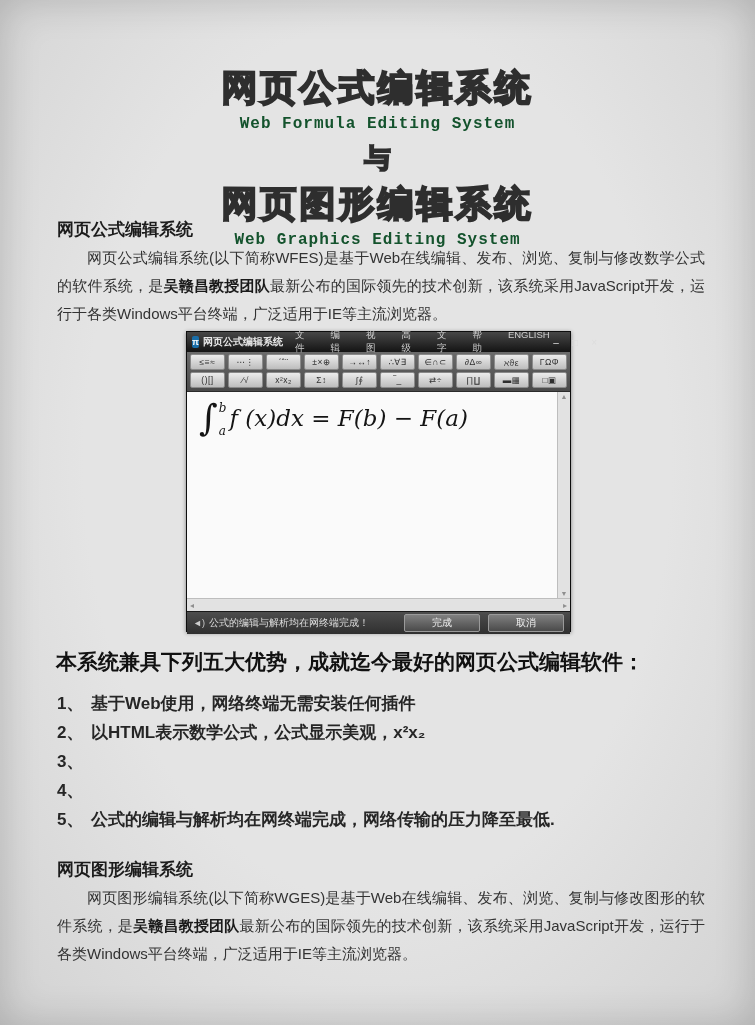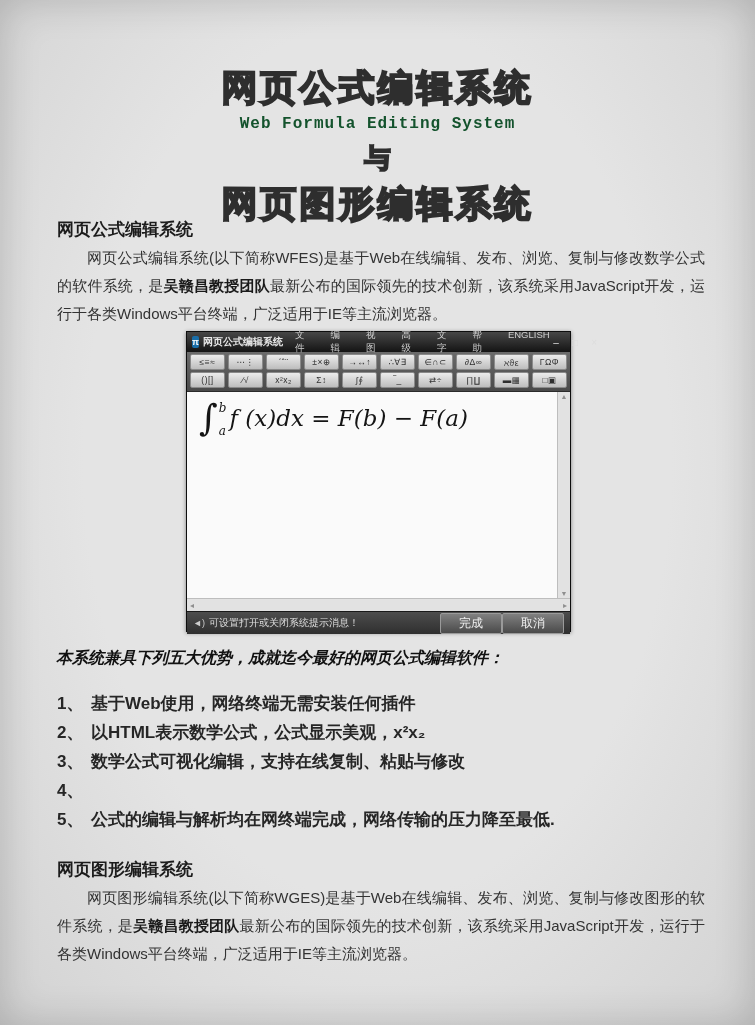--- a/index.html
+++ b/index.html
@@ -90,42 +90,43 @@
   }
   .statusbar {
     height:23px; background:linear-gradient(#4d4d4d,#2f2f2f);
     border-top:1px solid #191919; display:flex; align-items:center;
     padding:0 6px; color:#dedede; font-size:10px;
   }
   .speaker { color:#cdcdcd; margin-right:4px; font-size:9px; }
   .status-text { flex:1; }
   .sbtn {
     background:linear-gradient(#808080,#4a4a4a); border:1px solid #9a9a9a;
-    color:#f0f0f0; font-size:12px; padding:1px 18px; border-radius:2px; 
+    color:#f0f0f0; font-size:10px; padding:1px 27px; border-radius:2px; margin-left:8px;
   }
 
   
   .adv-head {
     position:absolute; left:56px; top:648px; width:660px;
-    font-size:16px; font-weight:900; color:#111; letter-spacing:0;font-style:italic;
+    font-size:21px; font-weight:900; color:#111; letter-spacing:0;
   }
   .adv-list { position:absolute; left:57px; top:694px; width:650px; }
   .adv-item { display:flex; font-size:17px; font-weight:bold; color:#262626; line-height:20px; margin-bottom:9px; }
   .adv-num { width:34px; flex:0 0 34px; }
 </style>
 </head>
 <body>
 
 <div class="page">
 
   <div class="hero">
     <div class="cn">网页公式编辑系统</div>
     <div class="en">Web Formula Editing System</div>
     <div class="conn">与</div>
     <div class="cn">网页图形编辑系统</div>
+    <div class="en">Web Graphics Editing System</div>
   </div>
 
   <div class="sec-head" style="top:218px">网页公式编辑系统</div>
   <p class="para" style="top:244px"><span>网页公式编辑系统(以下简称WFES)是基于Web在线编辑、发布、浏览、复制与修改数学公式的软件系统，是</span><b>吴赣昌教授团队</b><span>最新公布的国际领先的技术创新，该系统采用JavaScript开发，运行于各类Windows平台终端，广泛适用于IE等主流浏览器。</span></p>
 
   <div class="appwin">
     <div class="titlebar">
       <span class="app-icon">π</span>
       <span class="win-title">网页公式编辑系统</span>
       <span class="menus">
@@ -186,39 +187,38 @@
       </div>
     </div>
 
     <div class="hscroll">
       <span>◂</span>
       <span>▸</span>
     </div>
 
     <div class="statusbar">
       <span class="speaker">◄)</span>
-      <span class="status-text">可设置打开或关闭系统提示消息！</span>
+      <span class="status-text">公式的编辑与解析均在网终端完成！</span>
       <button class="sbtn">完成</button>
       <button class="sbtn">取消</button>
     </div>
   </div>
 
   <div class="adv-head">本系统兼具下列五大优势，成就迄今最好的网页公式编辑软件：</div>
   <div class="adv-list">
     <div class="adv-item">
       <span class="adv-num">1、</span>
       <span>基于Web使用，网络终端无需安装任何插件</span>
     </div>
     <div class="adv-item">
       <span class="adv-num">2、</span>
       <span>以HTML表示数学公式，公式显示美观，x²x₂</span>
     </div>
     <div class="adv-item">
       <span class="adv-num">3、</span>
-      <span>数学公式可视化编辑，支持在线复制、粘贴与修改</span>
     </div>
     <div class="adv-item">
       <span class="adv-num">4、</span>
     </div>
     <div class="adv-item">
       <span class="adv-num">5、</span>
       <span>公式的编辑与解析均在网终端完成，网络传输的压力降至最低.</span>
     </div>
   </div>
 

